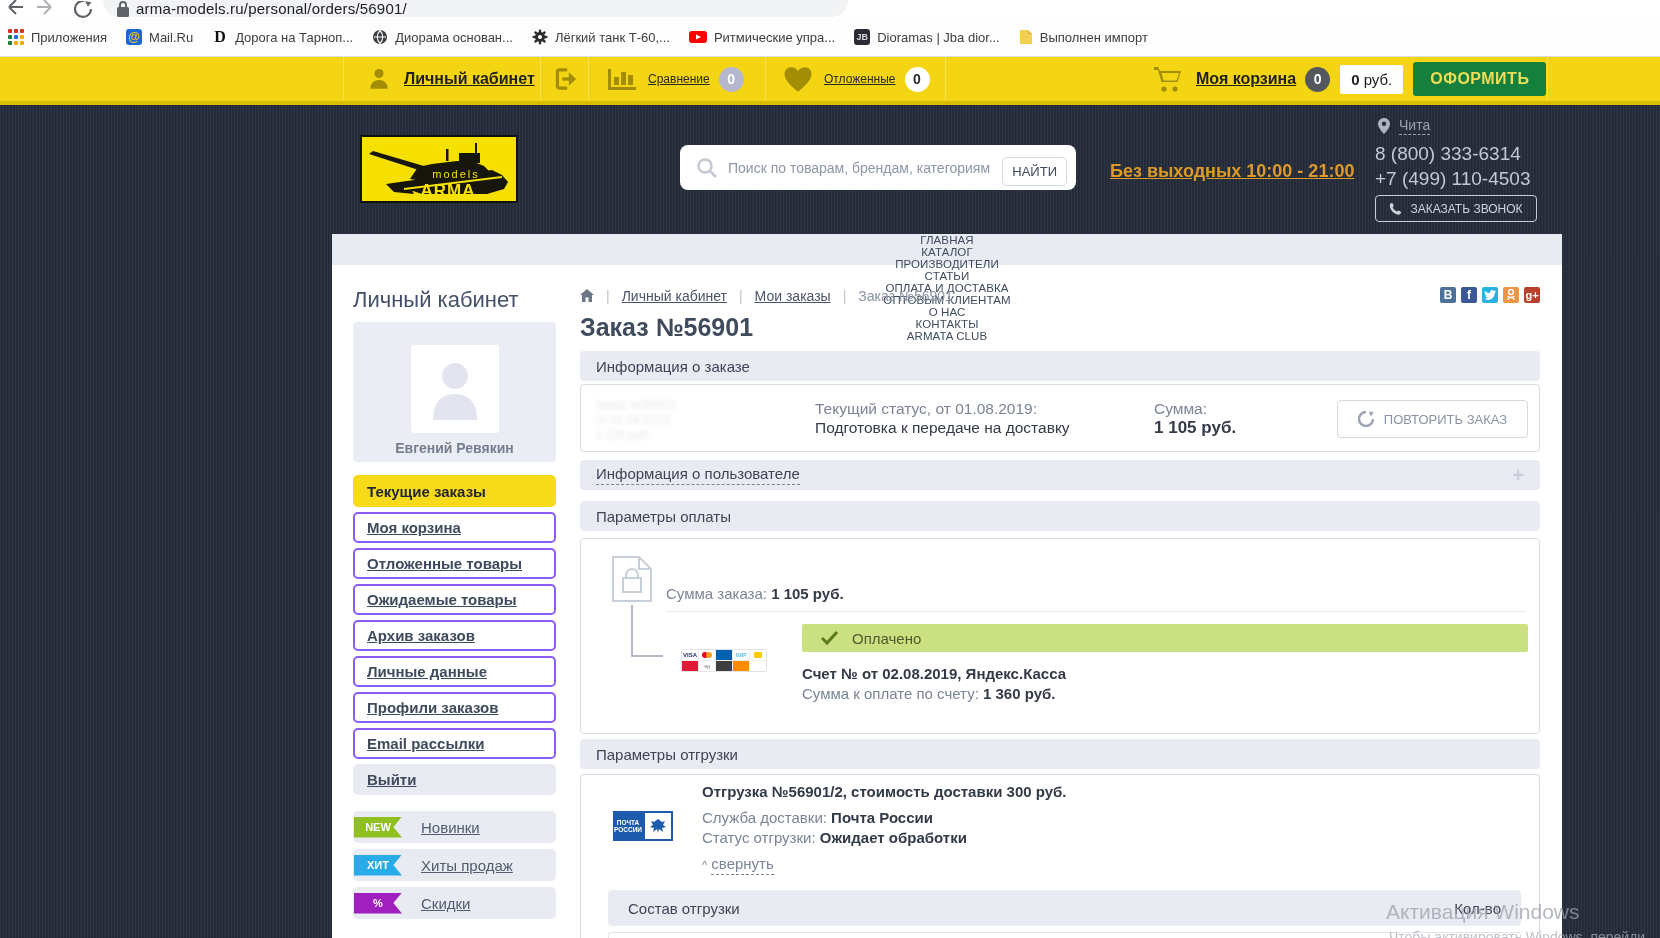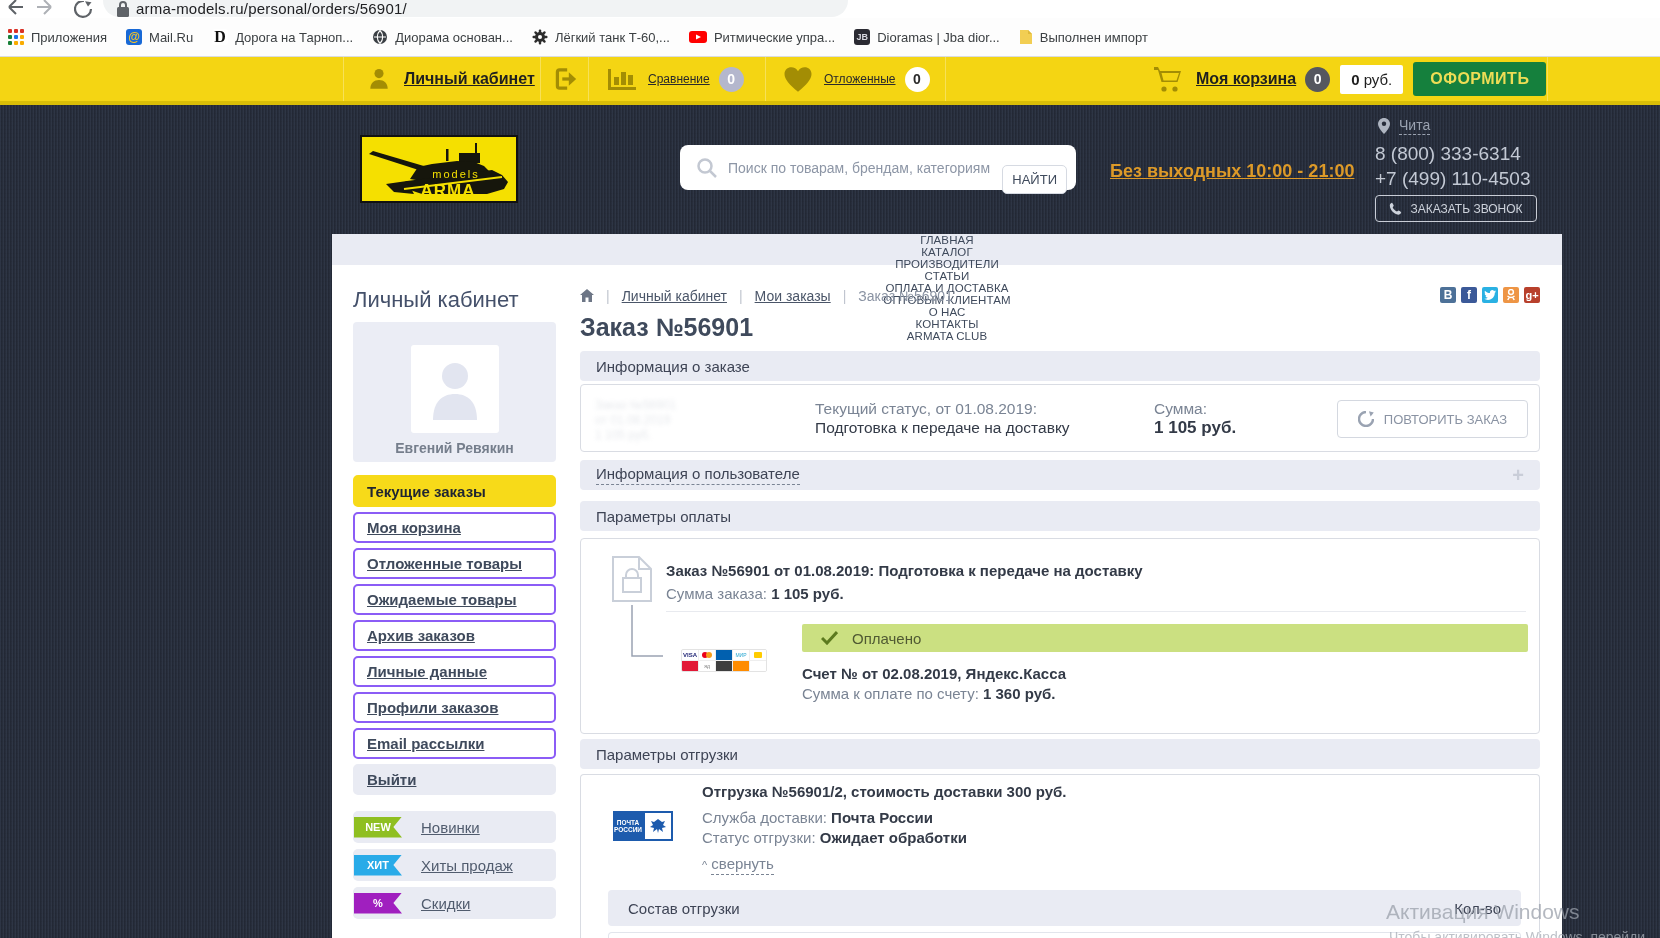--- a/index.html
+++ b/index.html
@@ -32,21 +32,21 @@
 
 
 .dark { background-color:#262c39;
   background-image:repeating-linear-gradient(90deg, rgba(125,148,190,0.09) 0 1px, rgba(8,12,22,0.10) 1px 2px, rgba(70,85,115,0.04) 2px 3px),
                    repeating-linear-gradient(0deg, rgba(0,0,0,0.035) 0 1px, transparent 1px 4px);
 }
 .hdr { height:129px; position:relative; }
 .logo { position:absolute; left:360px; top:30px; width:158px; height:68px; background:#f5e000; border:2px solid #111; }
 .searchwrap { position:absolute; left:680px; top:40px; width:396px; height:45px; background:#fff; border-radius:8px; display:flex; align-items:center; }
 .sphold { font-size:14px; color:#8d96a6; margin-left:48px; }
-.sbtn { position:absolute; right:9px; top:20px; border:1px solid #d6dae2; border-radius:5px; padding:6px 9px; font-size:13px; color:#3f4a5c; background:#fff; }
+.sbtn { position:absolute; right:9px; top:12px; border:1px solid #d6dae2; border-radius:5px; padding:6px 9px; font-size:13px; color:#3f4a5c; background:#fff; }
 .sched { position:absolute; left:1110px; top:56px; font-size:18px; font-weight:bold; color:#dd9a28; text-decoration:underline; }
 .geo { position:absolute; left:1378px; top:12px; color:#9aa2b0; font-size:14px; display:flex; align-items:center; }
 .geo .city { margin-left:9px; border-bottom:1px dashed #9aa2b0; padding-bottom:1px; }
 .phones { position:absolute; left:1375px; top:36px; color:#c3c9d4; font-size:19px; line-height:25px; }
 .callbtn { position:absolute; left:1375px; top:90px; width:162px; height:27px; border:1px solid #c9cdd6; border-radius:4px; color:#cdd2db; font-size:12px; display:flex; align-items:center; justify-content:center; }
 
 
 .container { width:1230px; margin-left:332px; background:#fff; height:704px; }
 .nav { height:31px; background:#e9ebf3; display:flex; align-items:center; padding-left:26px;flex-direction:column; }
 .nav a { font-size:11.5px; color:#3f4a5c; margin-right:26px; letter-spacing:0.1px; }
@@ -376,21 +376,20 @@
         <div class="whitebox" style="margin-top:7px;height:196px;position:relative">
           <svg width="40" height="46" viewBox="0 0 40 46" style="position:absolute;left:31px;top:17px">
             <path d="M1 1 H27 L39 13 V45 H1 Z" fill="#fff" stroke="#c9cfd9" stroke-width="2"></path>
             <path d="M27 1 L27 13 L39 13" fill="none" stroke="#c9cfd9" stroke-width="2"></path>
             <path d="M14 22 v-3 a 6 6 0 0 1 12 0 v3" fill="none" stroke="#c9cfd9" stroke-width="2"></path>
             <rect x="11" y="22" width="18" height="14" fill="none" stroke="#c9cfd9" stroke-width="2"></rect>
           </svg>
           <svg width="40" height="60" viewBox="0 0 40 60" style="position:absolute;left:42px;top:66px">
               <path d="M9 0 V51 H41" stroke="#9aa3b2" stroke-width="1.5" fill="none"></path>
             </svg>
-          <div style="position:absolute;left:85px;top:23px;font-size:15px"><b class="dk">Заказ №56901 от 01.08.2019: Подготовка к передаче на доставку</b></div>
           <div style="position:absolute;left:85px;top:46px;font-size:15px" class="gr">Сумма заказа: <b class="dk">1 105 руб.</b></div>
           <div style="position:absolute;left:85px;top:72px;right:13px;border-top:1px solid #e8eaef"></div>
           <div style="position:absolute;left:100px;top:110px;width:86px;height:23px;background:#fff;border:1px solid #e3e3e3;border-radius:2px;overflow:hidden">
             <div style="display:flex;height:11px;border-bottom:1px solid #eee">
               <div style="width:17px;border-right:1px solid #eee;color:#1a1f71;font-size:6px;font-weight:bold;text-align:center;line-height:10px">VISA</div>
               <div style="width:17px;border-right:1px solid #eee;position:relative">
                   <span style="position:absolute;left:3px;top:2px;width:6px;height:6px;border-radius:3px;background:#eb001b"></span>
                   <span style="position:absolute;left:7px;top:2px;width:6px;height:6px;border-radius:3px;background:#f79e1b"></span>
                 </div>
               <div style="width:17px;border-right:1px solid #eee;background:#0160af"></div>

